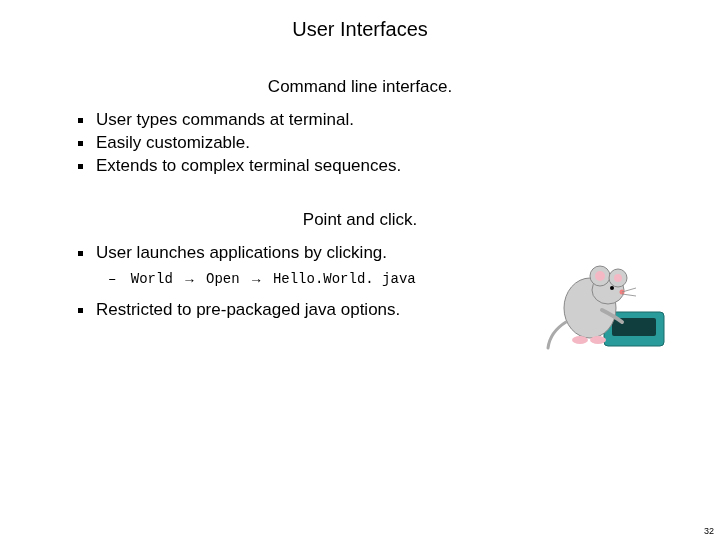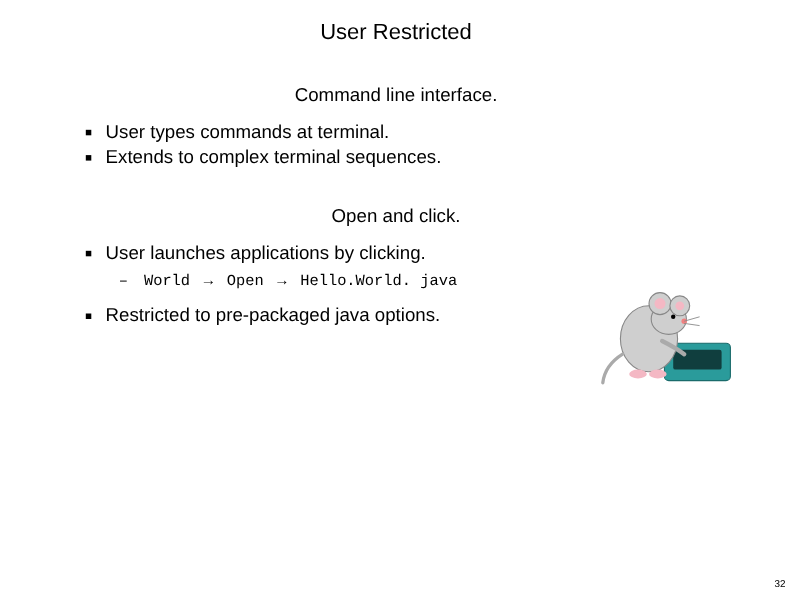--- a/index.html
+++ b/index.html
@@ -77,32 +77,33 @@
       font-size: 9px;
       color: #000;
       font-family: Arial, sans-serif;
       margin-left: 36px;
     }
   </style>
 </head>
 <body>
 
 <div class="slide">
-  <h1 class="title">User Restricted</h1>
+  <h1 class="title">User Interfaces</h1>
 
   <div class="section">
     <div class="section-heading">Command line interface.</div>
     <ul class="bullet-list">
       <li class="bullet-item">User types commands at terminal.</li>
+      <li class="bullet-item">Easily customizable.</li>
       <li class="bullet-item">Extends to complex terminal sequences.</li>
     </ul>
   </div>
 
   <div class="section">
-    <div class="section-heading">Open and click.</div>
+    <div class="section-heading">Point and click.</div>
     <ul class="bullet-list">
       <li class="bullet-item">User launches applications by clicking.</li>
     </ul>
     <div class="sub-item">
       <span class="dash">–</span>
       <span>World</span>
       <span class="arrow">→</span>
       <span>Open</span>
       <span class="arrow">→</span>
       <span>Hello.World. java</span>

